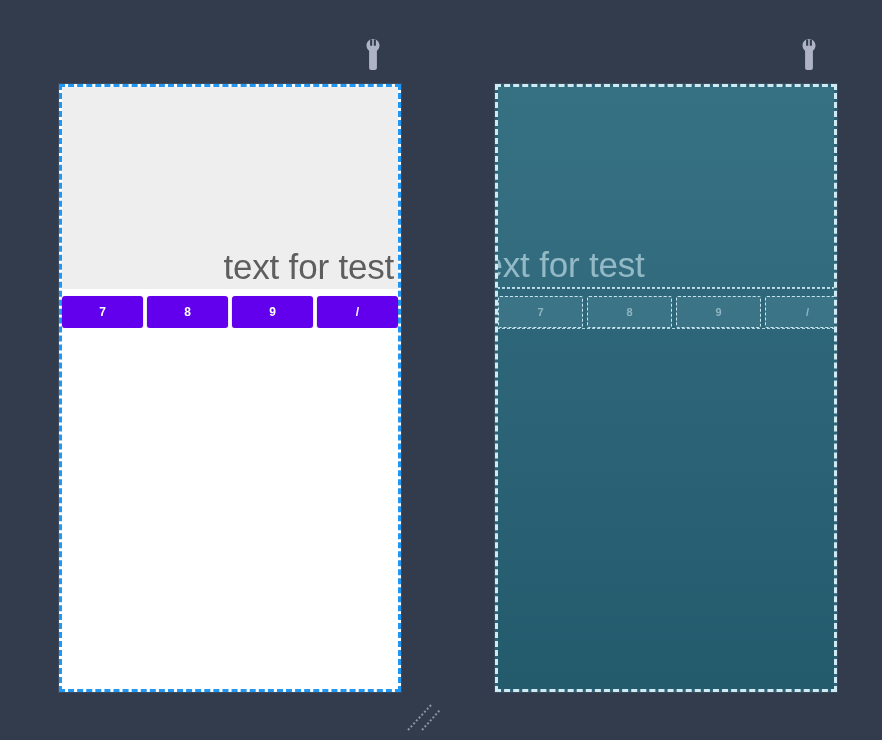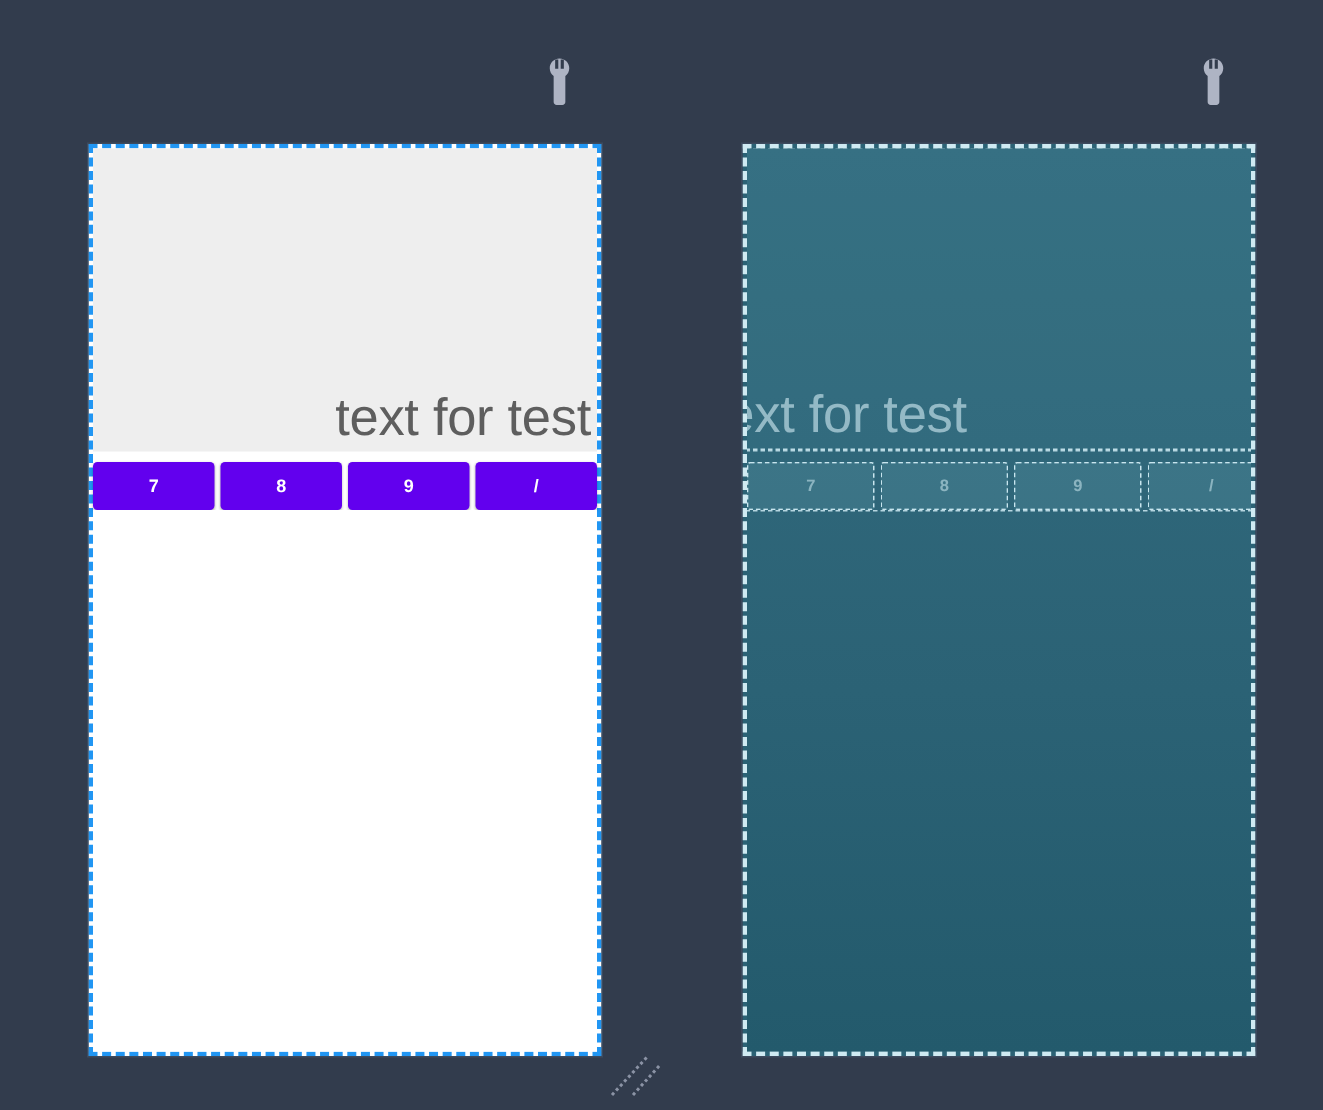--- a/index.html
+++ b/index.html
@@ -23,21 +23,21 @@
     height: 34px;
     color: #aeb4c4;
   }
   .tool-icon svg { display: block; width: 100%; height: 100%; }
   #tool-icon-left  { left: 360px; top: 37px; }
   #tool-icon-right { left: 796px; top: 37px; }
 
   
   .device {
     position: absolute;
-    top: 96px;
+    top: 84px;
     width: 342px;
     height: 608px;
   }
   #device-normal { left: 59px; }
   #device-debug  { left: 495px; }
 
   
   #device-normal {
     background: #ffffff;
     border: 3px dashed #2196f3;

